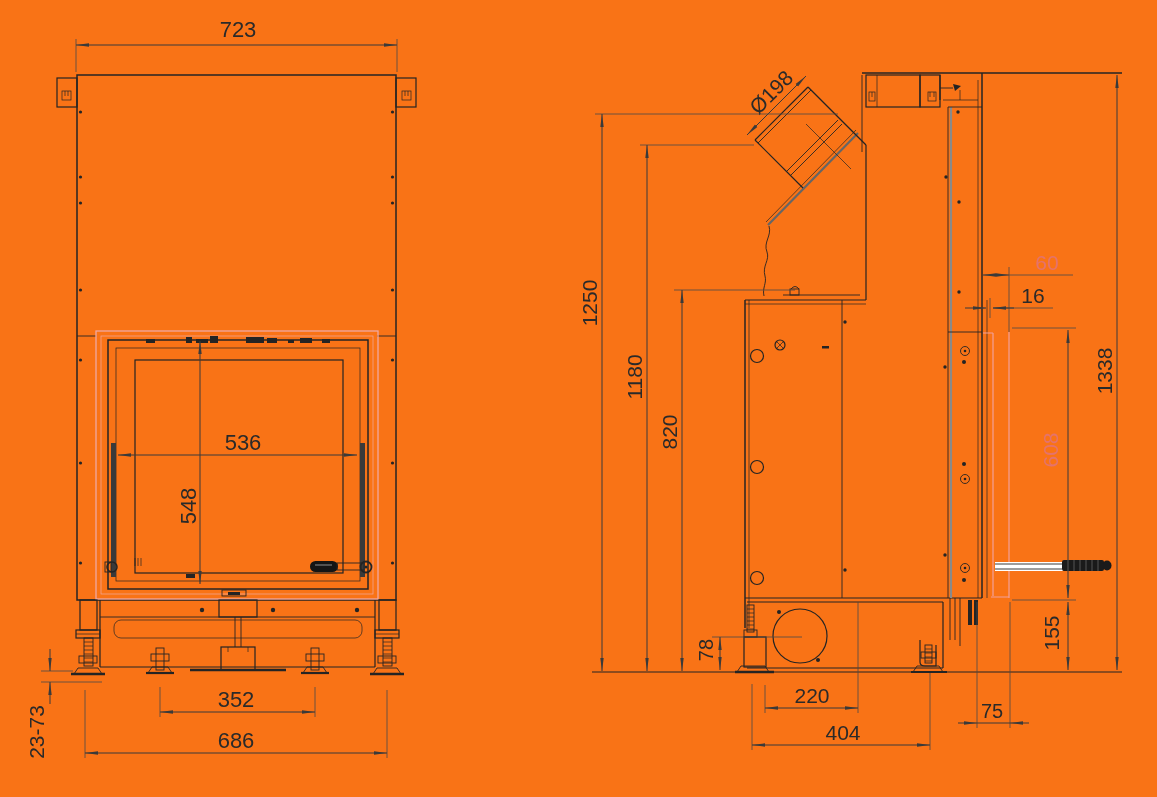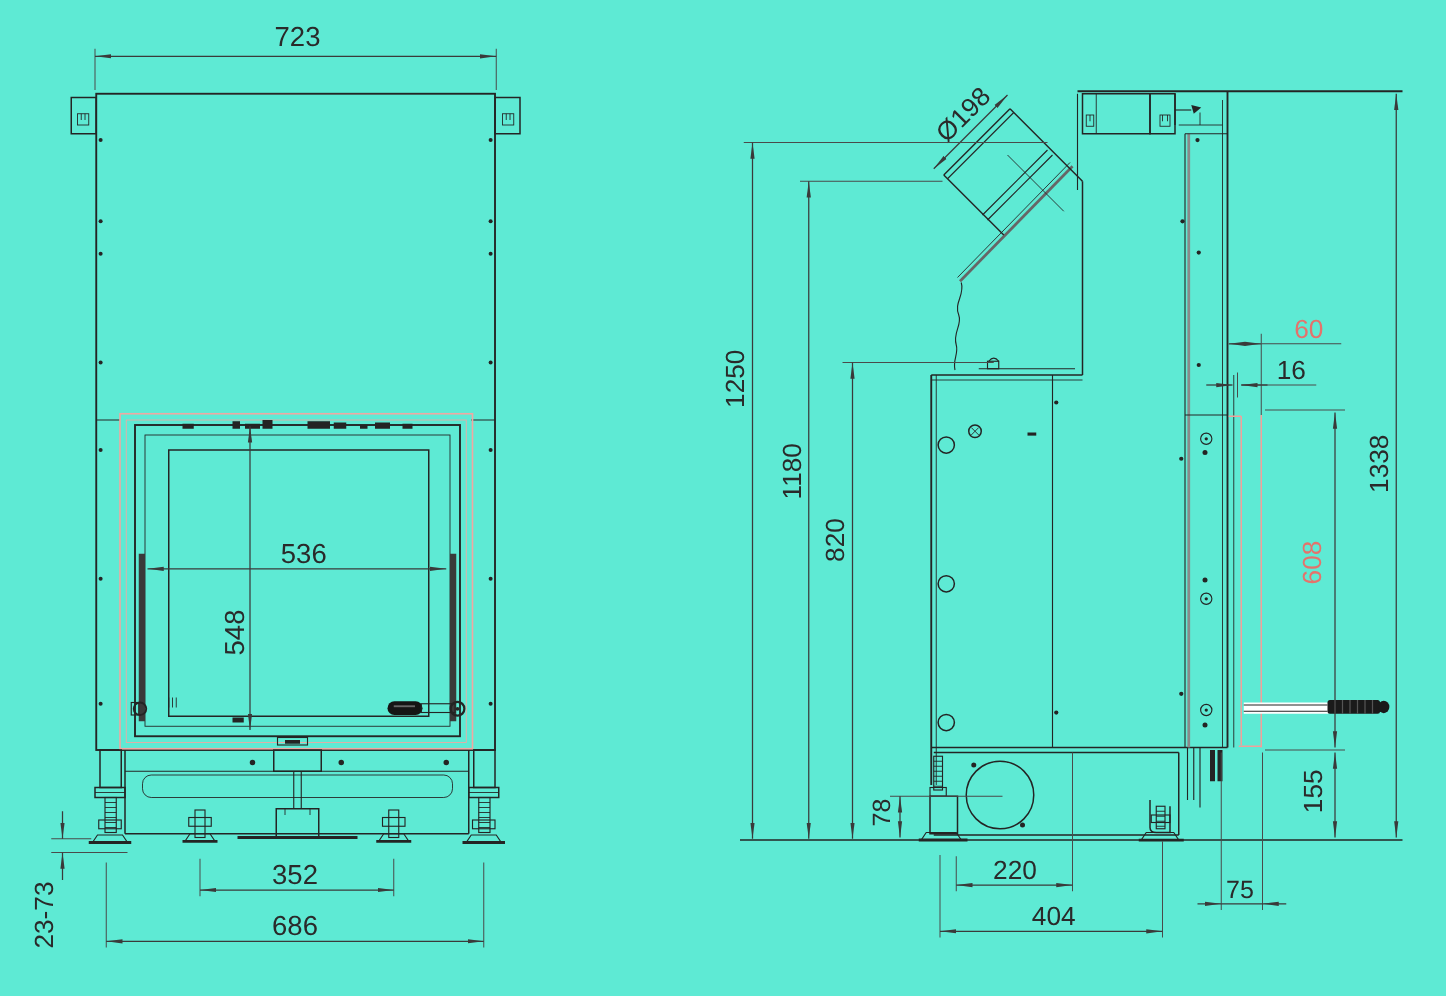--- a/index.html
+++ b/index.html
@@ -1,16 +1,16 @@
 <!DOCTYPE html>
 <html><head>
 <meta charset="utf-8">
 <style>
   html,body{margin:0;padding:0;background:#ffffff;}
-  .canvas{position:relative;width:1157px;height:797px;background:#5eead4;overflow:hidden;}
+  .canvas{position:relative;width:1157px;height:797px;background:#f97316;overflow:hidden;}
   svg{display:block;}
   text{font-family:"Liberation Sans","DejaVu Sans",sans-serif;fill:#2a2a2a;}
   .t22{font-size:22px;} .t21{font-size:21px;} .t20{font-size:20px;}
   .red{fill:#e4736c;}
   .g1{stroke:#242424;fill:none;stroke-width:1.5;}
   .g12{stroke:#242424;fill:none;stroke-width:1.2;}
   .g2{stroke:#242424;fill:none;stroke-width:0.9;}
   .g3{stroke:#242424;fill:none;stroke-width:0.7;}
   .gray{stroke:#8a8a8a;fill:none;stroke-width:2.2;}
   .roof{stroke:#666;fill:none;stroke-width:2.2;}

